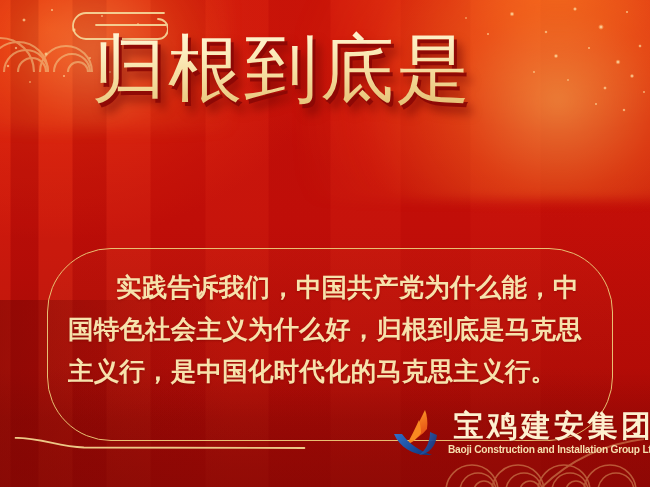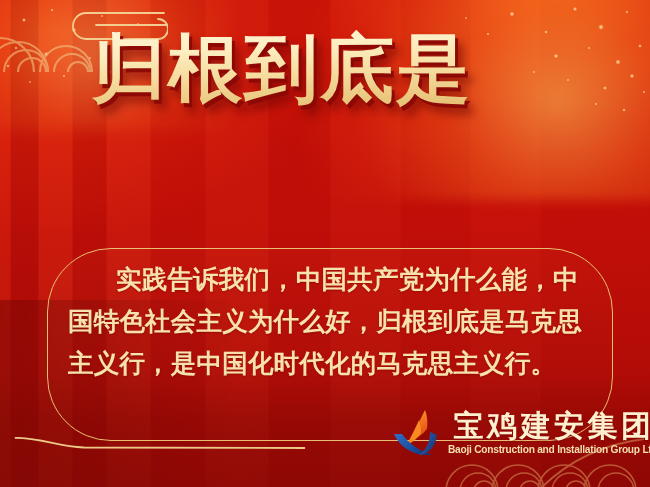--- a/index.html
+++ b/index.html
@@ -90,21 +90,21 @@
 
   
   .title-block {
     position: absolute;
     left: 92px; top: 26px;
     width: 520px;
     z-index: 6;
   }
   .title-line {
     font-family: "Liberation Serif", "DejaVu Serif", serif;
-    font-weight: 700;
+    font-weight: 400;
     font-size: 74px;
     line-height: 86px;
     letter-spacing: 2px;
     white-space: nowrap;
     background: linear-gradient(178deg, #fff6d8 0%, #fdeec2 26%, #f6dda0 52%, #eccb84 74%, #e0b768 100%);
     -webkit-background-clip: text;
     background-clip: text;
     color: transparent;
     -webkit-text-fill-color: transparent;
     filter:
@@ -119,21 +119,21 @@
     left: 47px; top: 248px;
     width: 566px; height: 193px;
     border: 1.6px solid #e8bf72;
     border-radius: 64px;
     box-sizing: border-box;
     background: linear-gradient(180deg, rgba(255,120,60,0.05) 0%, rgba(120,6,3,0.08) 100%);
     z-index: 5;
   }
   .quote-text {
     position: absolute;
-    left: 68px; top: 258px;
+    left: 68px; top: 266px;
     width: 526px;
     z-index: 6;
     font-family: "DejaVu Sans", "Liberation Sans", sans-serif;
     font-weight: 700;
     font-size: 25.5px;
     line-height: 42px;
     letter-spacing: 0.2px;
     color: #f7e2ac;
     text-indent: 48px;
     text-shadow: 0 1px 2px rgba(110,5,3,0.45);

